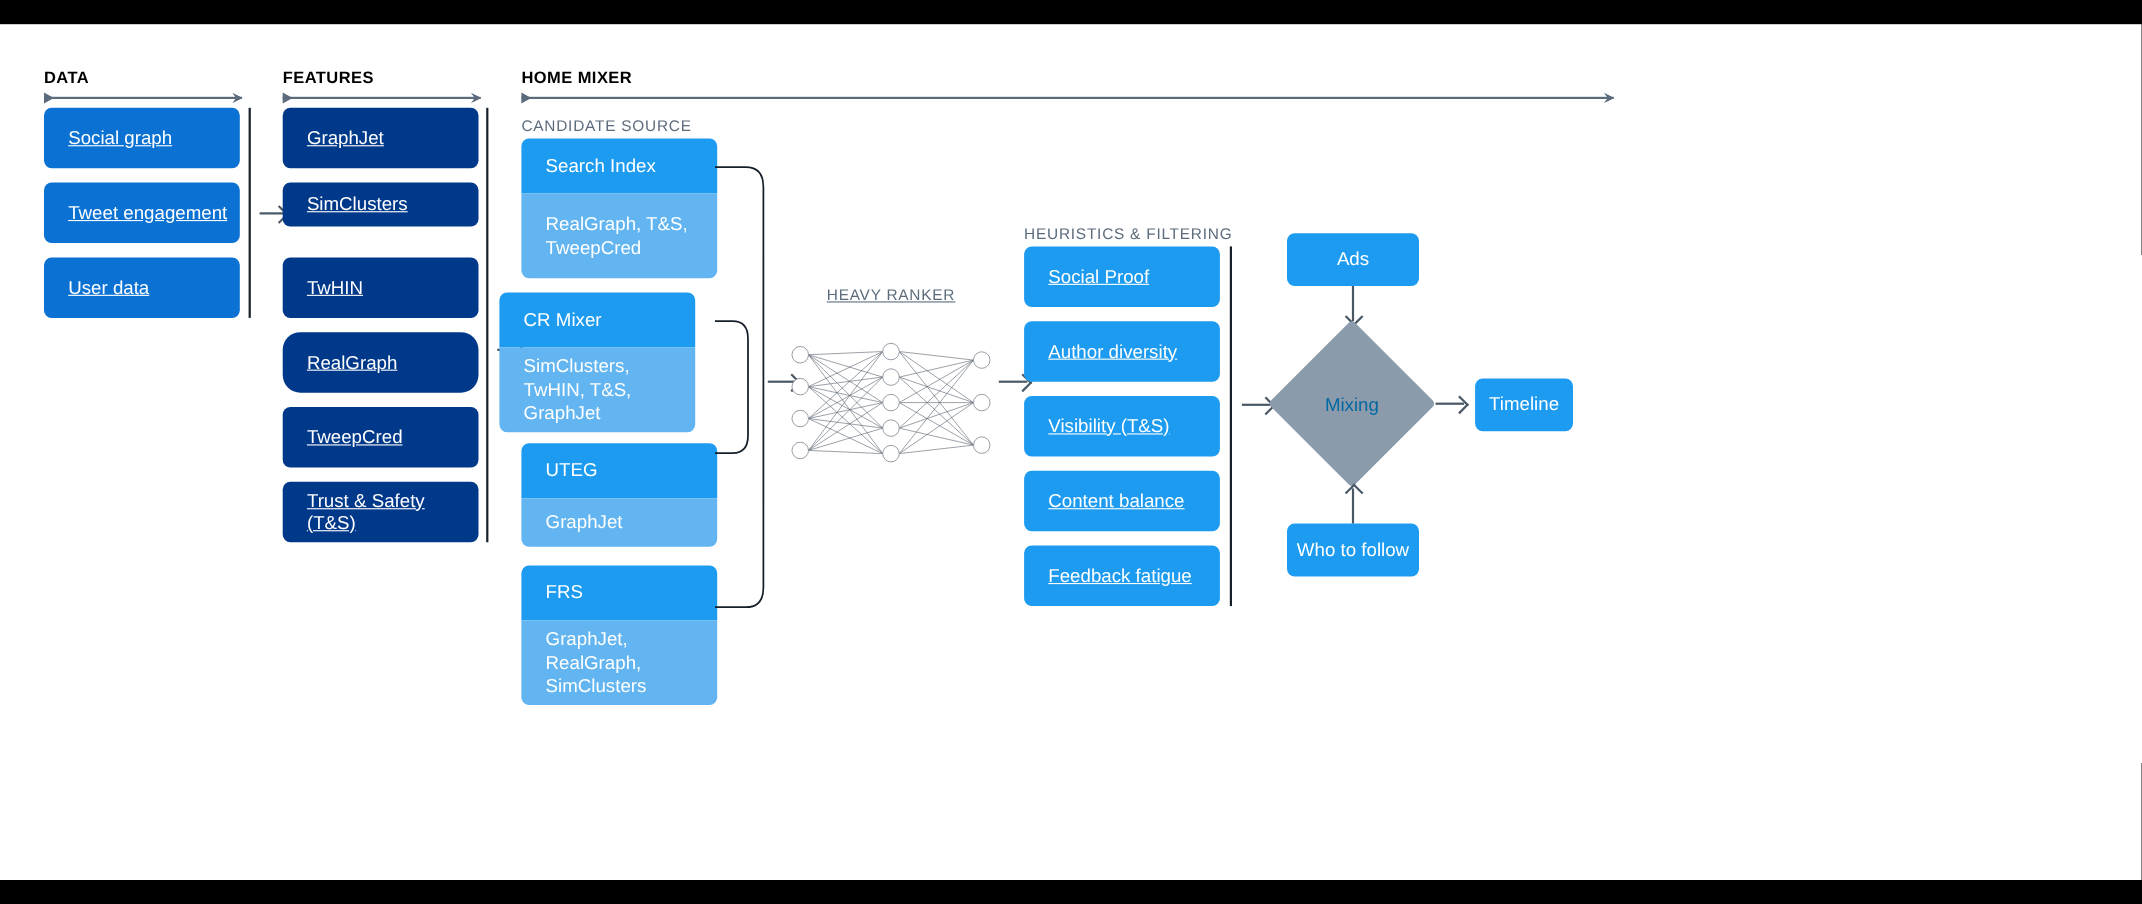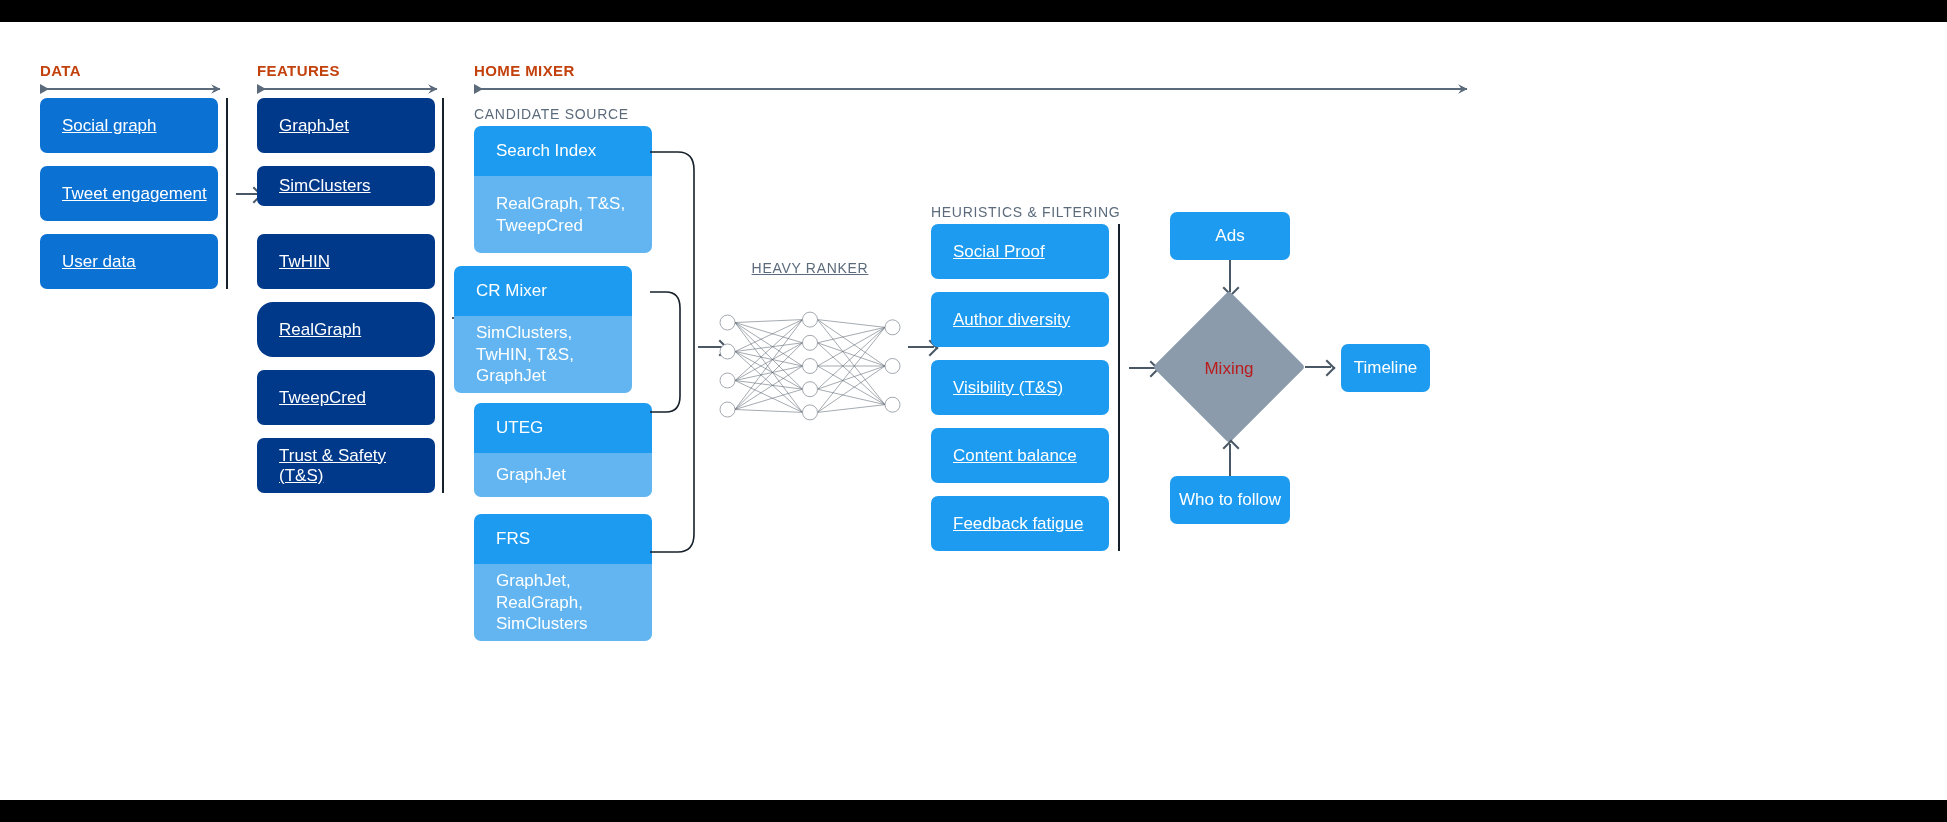--- a/index.html
+++ b/index.html
@@ -36,21 +36,21 @@
     background: #000000;
   }
   .bar-top { top: 0; height: 22px; }
   .bar-bottom { top: 800px; height: 22px; }
 
   
   .sec-title {
     position: absolute;
     font-size: 15px;
     font-weight: bold;
-    color: #c2410c;
+    color: #000000;
     letter-spacing: 0.4px;
     white-space: nowrap;
   }
   .sec-rule {
     position: absolute;
     height: 2px;
     background: #5b6b7c;
   }
   .sec-rule::before {
     content: "";
@@ -180,21 +180,21 @@
 
   
   .diamond {
     position: absolute;
     background: #8b9bab;
     transform: rotate(45deg);
     border-radius: 4px;
   }
   .diamond-label {
     position: absolute;
-    color: #b91c1c;
+    color: #0369a1;
     font-size: 17px;
     text-align: center;
     white-space: nowrap;
   }
 
   
   .nn { position: absolute; }
   .nn-title {
     position: absolute;
     font-size: 14px;

